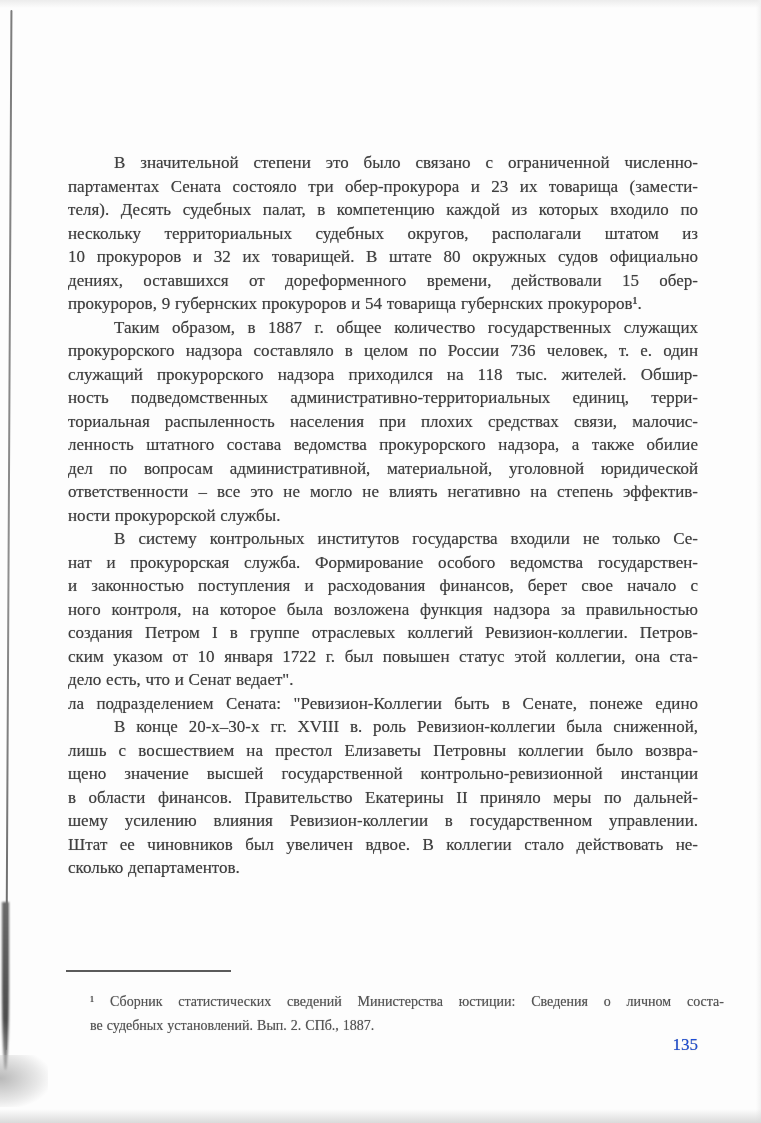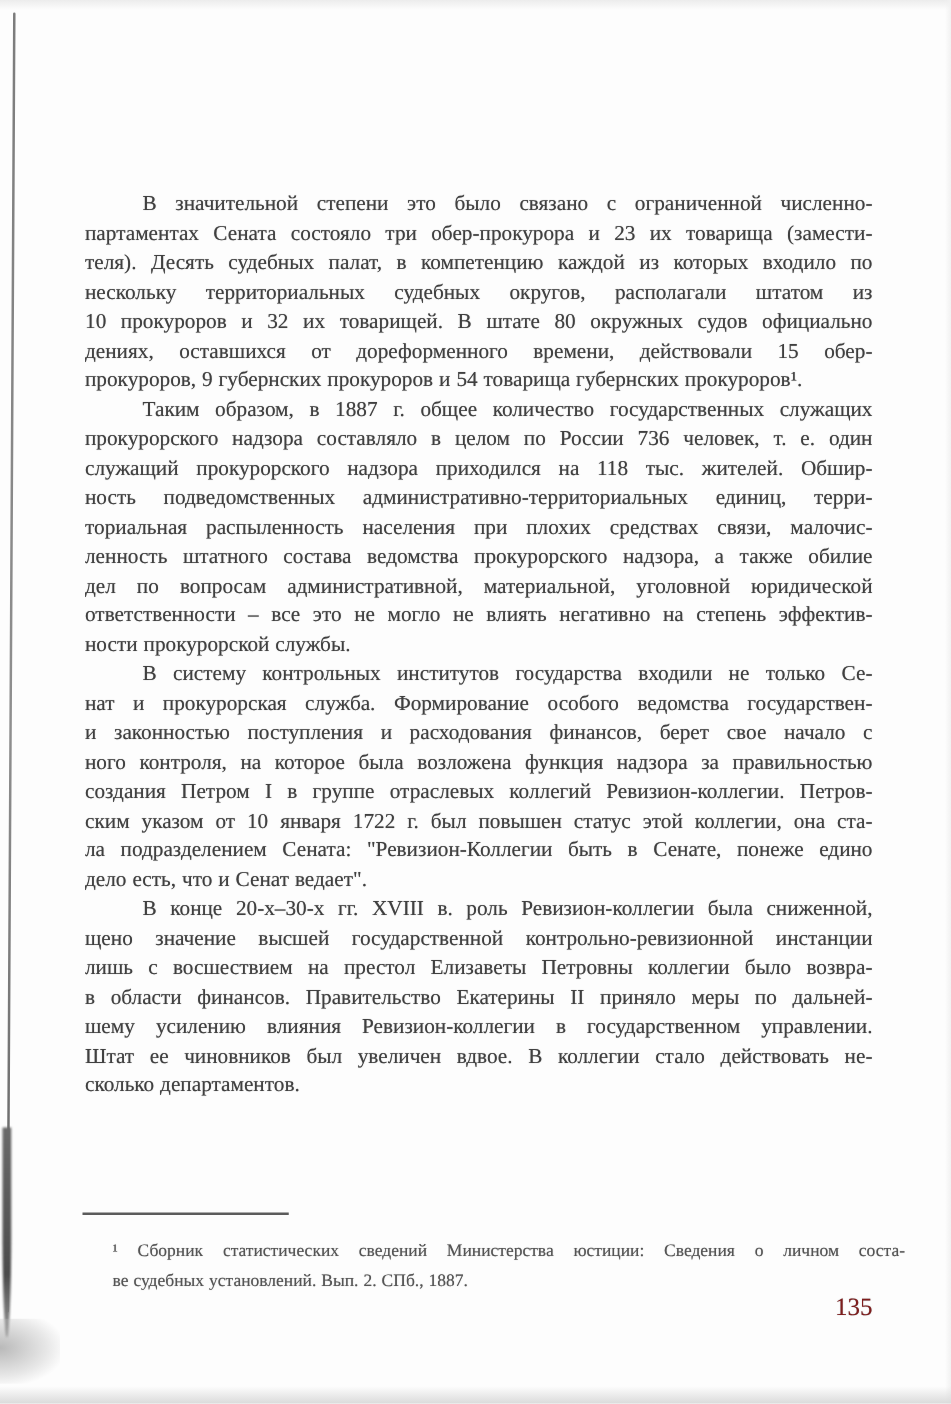--- a/index.html
+++ b/index.html
@@ -65,21 +65,21 @@
     position: absolute; left: 66px; top: 990px; width: 634px;
     font-size: 14px; line-height: 23.5px;
     color: #555;
     text-shadow: 0 0 0.7px rgba(100,100,100,0.7);
     margin-left: 24px;
   }
   .footnote .tline { height: 23.5px; }
   .pagenum {
     position: absolute; left: 598px; top: 1035px; width: 100px;
     text-align: right;
-    font-size: 20px; color: #7f1d1d;
+    font-size: 17px; color: #1d4ed8;
     text-shadow: 0 0 0.7px rgba(90,90,90,0.7);
   }
 </style>
 </head>
 <body>
 
 <div class="page">
   <div class="top-edge"></div>
   <div class="right-edge"></div>
   <div class="left-line"></div>
@@ -108,27 +108,27 @@
         <div class="tline">ответственности – все это не могло не влиять негативно на степень эффектив-</div>
         <div class="tline tlast">ности прокурорской службы.</div>
       </div>
     <div class="paragraph">
         <div class="tline">В систему контрольных институтов государства входили не только Се-</div>
         <div class="tline">нат и прокурорская служба. Формирование особого ведомства государствен-</div>
         <div class="tline">и законностью поступления и расходования финансов, берет свое начало с</div>
         <div class="tline">ного контроля, на которое была возложена функция надзора за правильностью</div>
         <div class="tline">создания Петром I в группе отраслевых коллегий Ревизион-коллегии. Петров-</div>
         <div class="tline">ским указом от 10 января 1722 г. был повышен статус этой коллегии, она ста-</div>
+        <div class="tline tlast">дело есть, что и Сенат ведает".</div>
         <div class="tline">ла подразделением Сената: "Ревизион-Коллегии быть в Сенате, понеже едино</div>
-        <div class="tline tlast">дело есть, что и Сенат ведает".</div>
       </div>
     <div class="paragraph">
         <div class="tline">В конце 20-х–30-х гг. XVIII в. роль Ревизион-коллегии была сниженной,</div>
+        <div class="tline">лишь с восшествием на престол Елизаветы Петровны коллегии было возвра-</div>
         <div class="tline">щено значение высшей государственной контрольно-ревизионной инстанции</div>
-        <div class="tline">лишь с восшествием на престол Елизаветы Петровны коллегии было возвра-</div>
         <div class="tline">в области финансов. Правительство Екатерины II приняло меры по дальней-</div>
         <div class="tline">шему усилению влияния Ревизион-коллегии в государственном управлении.</div>
         <div class="tline">Штат ее чиновников был увеличен вдвое. В коллегии стало действовать не-</div>
         <div class="tline tlast">сколько департаментов.</div>
       </div>
   </div>
 
   <div class="rule"></div>
   <div class="footnote">
       <div class="tline">¹ Сборник статистических сведений Министерства юстиции: Сведения о личном соста-</div>

